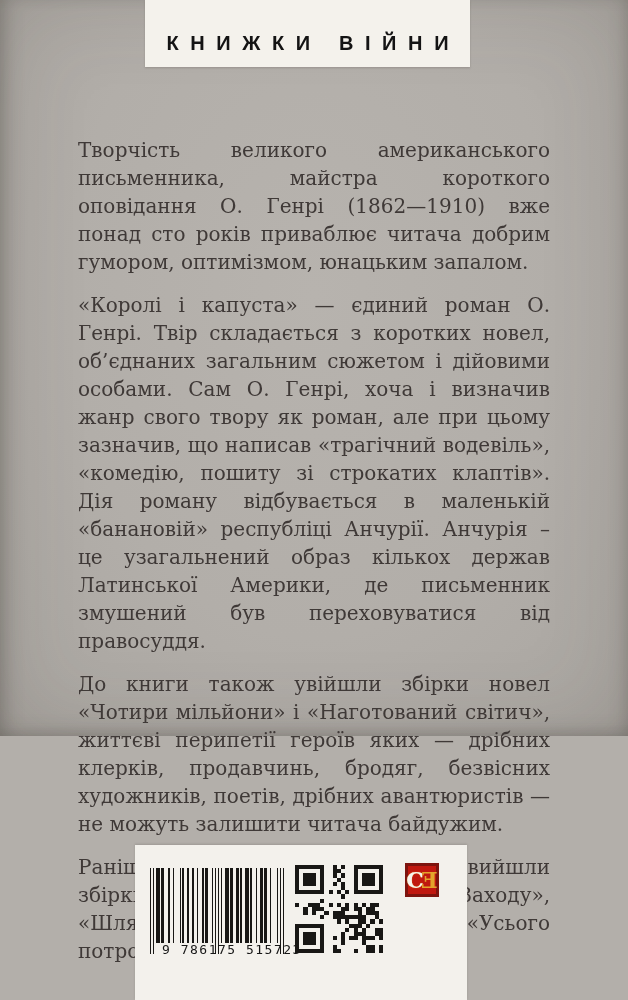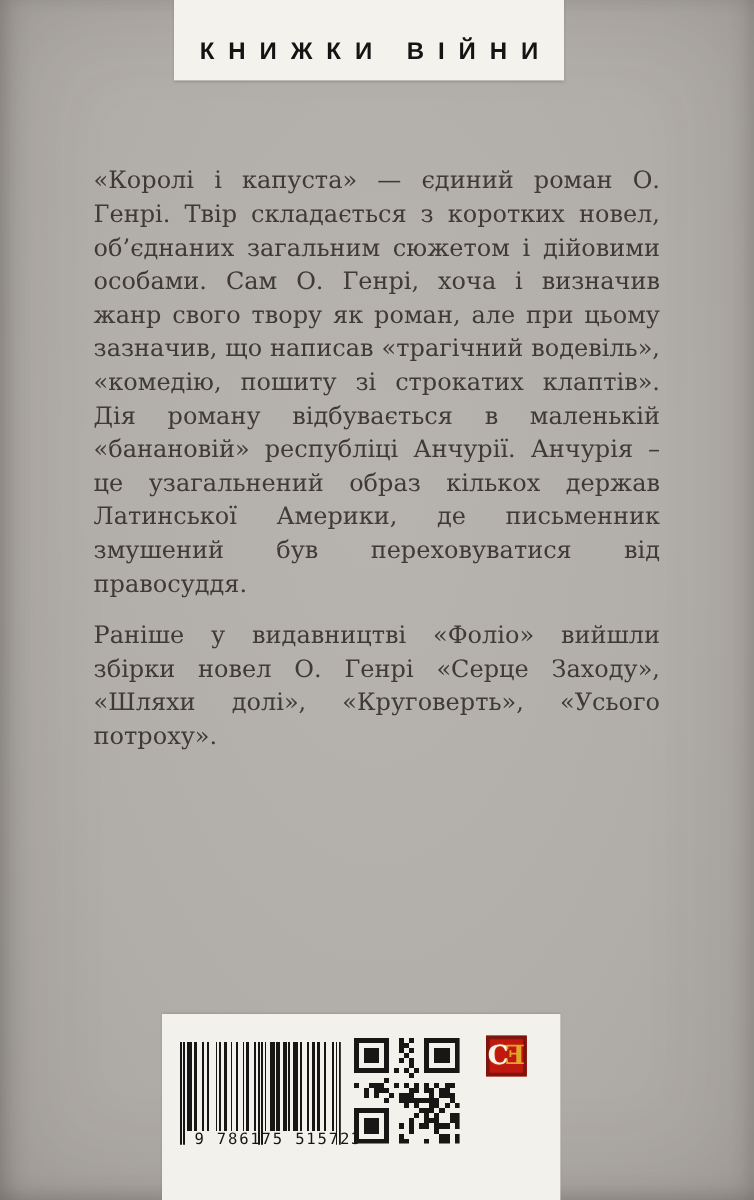--- a/index.html
+++ b/index.html
@@ -3,21 +3,21 @@
 <meta charset="utf-8">
 <style>
   html,body{margin:0;padding:0;}
   body{
     width:628px;height:1000px;
     font-family:"DejaVu Serif", serif;
     background:#b3afaa;
     overflow:hidden;
   }
   .cover{
-    position:relative;width:628px;height:1000px;
+    position:relative;width:628px;height:736px;
     background:radial-gradient(ellipse at 50% 40%, #b7b3ae 0%, #b2aea9 55%, #a9a5a0 100%);
     box-shadow:
       inset 0 0 90px rgba(60,55,50,.16),
       inset 14px 0 20px -10px rgba(60,55,50,.30),
       inset -12px 0 18px -10px rgba(60,55,50,.22),
       inset 0 -14px 20px -12px rgba(60,55,50,.22);
   }
   
   .series-band{
     position:absolute;left:145px;top:0;width:325px;height:67px;
@@ -82,21 +82,23 @@
 </head>
 <body>
 
 <div class="cover">
 
   <div class="series-band">
     <span>КНИЖКИ ВІЙНИ</span>
   </div>
 
   <div class="annotation">
+    <p>Творчість великого американського письменника, майстра короткого оповідання О. Генрі (1862—1910) вже понад сто років приваблює читача добрим гумором, оптимізмом, юнацьким запалом.</p>
     <p>«Королі і капуста» — єдиний роман О. Генрі. Твір складається з коротких новел, об’єднаних загальним сюжетом і дійовими особами. Сам О. Генрі, хоча і визначив жанр свого твору як роман, але при цьому зазначив, що написав «трагічний водевіль», «комедію, пошиту зі строкатих клаптів». Дія роману відбувається в маленькій «банановій» республіці Анчурії. Анчурія – це узагальнений образ кількох держав Латинської Америки, де письменник змушений був переховуватися від правосуддя.</p>
+    <p>До книги також увійшли збірки новел «Чотири мільйони» і «Наготований світич», життєві перипетії героїв яких — дрібних клерків, продавчинь, бродяг, безвісних художників, поетів, дрібних авантюристів — не можуть залишити читача байдужим.</p>
     <p>Раніше у видавництві «Фоліо» вийшли збірки новел О. Генрі «Серце Заходу», «Шляхи долі», «Круговерть», «Усього потроху».</p>
   </div>
 
   <div class="footer-bar">
 
     <div class="barcode-block">
       <svg id="barcode-svg" width="134" height="86" viewBox="0 0 95 62" preserveAspectRatio="none" shape-rendering="crispEdges">
           <rect x="0" y="0" width="1" height="62" fill="#181715"></rect>
           <rect x="2" y="0" width="1" height="62" fill="#181715"></rect>
           <rect x="4" y="0" width="1" height="54" fill="#181715"></rect>

